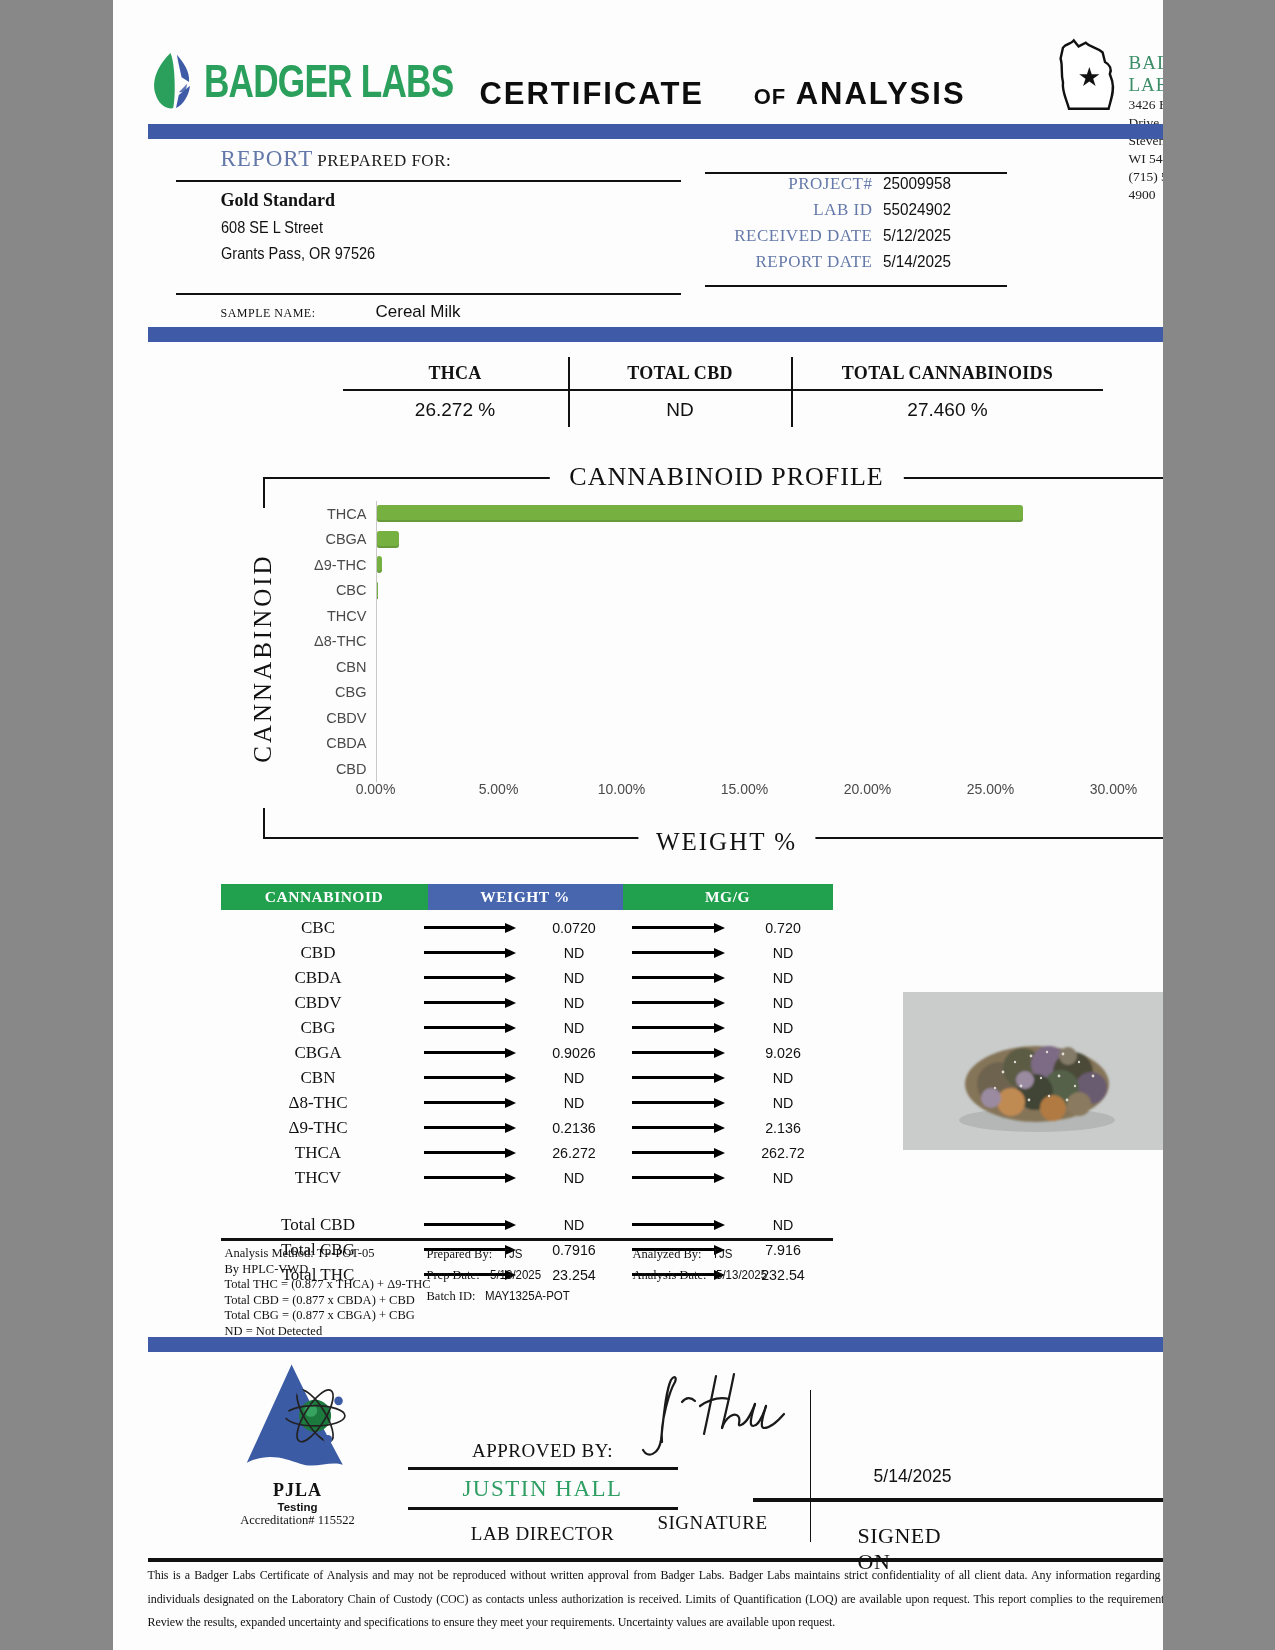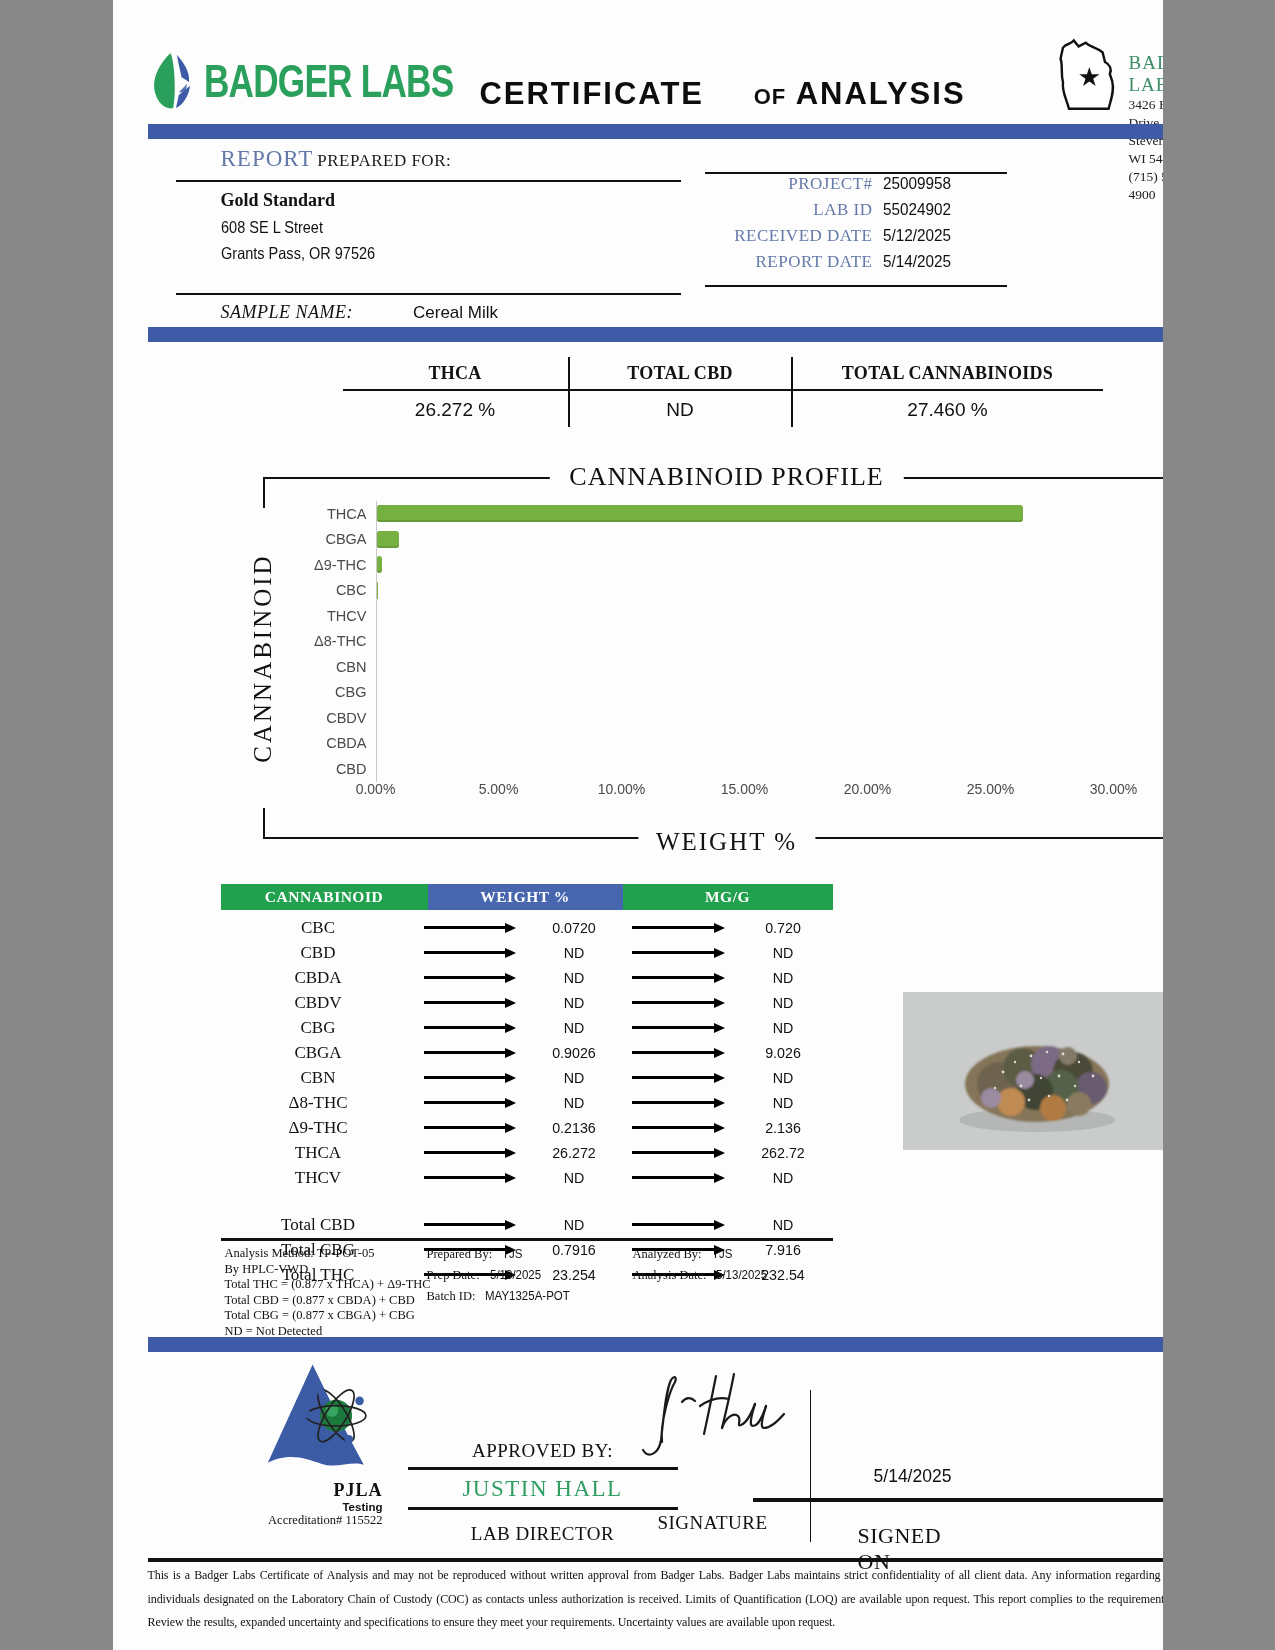--- a/index.html
+++ b/index.html
@@ -33,21 +33,21 @@
   .client-name{font-weight:700;font-size:18px;margin-bottom:3px;}
   .client-addr{font-family:"Liberation Sans",sans-serif;font-size:16.5px;line-height:26px;
                transform:scaleX(.88);transform-origin:left center;white-space:nowrap;}
   .meta-box{position:absolute;left:592px;top:172px;width:302px;height:115px;box-sizing:border-box;
             border-top:2.5px solid #111;border-bottom:2.5px solid #111;}
   .meta-row{display:flex;align-items:baseline;height:26px;}
   .meta-label{width:168px;text-align:right;color:#6479a9;font-size:17px;letter-spacing:.5px;}
   .meta-value{margin-left:10px;font-family:"Liberation Sans",sans-serif;font-size:17px;
               transform:scaleX(.9);transform-origin:left center;white-space:nowrap;}
   .sample-row{position:absolute;left:108px;top:302px;display:flex;align-items:baseline;}
-  .sample-label{font-size:18px;letter-spacing:.5px;font-style:italic;}
+  .sample-label{font-size:12px;letter-spacing:.5px;}
   .sample-value{margin-left:60px;font-family:"Liberation Sans",sans-serif;font-size:17px;}
 
   
   .summary{position:absolute;left:230px;top:357px;width:760px;display:flex;}
   .sum-cell{box-sizing:border-box;text-align:center;}
   .sum-cell:nth-child(1){width:225px;}
   .sum-cell:nth-child(2){width:225px;border-left:2px solid #111;border-right:2px solid #111;}
   .sum-cell:nth-child(3){width:310px;}
   .sum-label{font-weight:700;font-size:18px;letter-spacing:.3px;height:32px;line-height:32px;
              border-bottom:2px solid #111;}
@@ -95,21 +95,21 @@
   .n-right{position:absolute;left:408px;top:1px;}
   .n-row{display:flex;margin-bottom:6px;}
   .n-lbl{font-size:12.5px;text-align:right;}
   .n-val{font-family:"Liberation Sans",sans-serif;font-size:12.5px;margin-left:10px;
          transform:scaleX(.92);transform-origin:left center;white-space:nowrap;}
 
   
   .photo{position:absolute;left:790px;top:992px;width:268px;height:158px;}
 
   
-  .pjla{position:absolute;left:100px;top:1360px;width:170px;text-align:right;}
+  .pjla{position:absolute;left:100px;top:1360px;width:170px;text-align:center;}
   .pjla svg{width:128px;height:118px;}
   .pjla-name{font-weight:700;font-size:18px;letter-spacing:1px;margin-top:-2px;}
   .pjla-sub{font-family:"Liberation Sans",sans-serif;font-weight:700;font-size:11.5px;}
   .pjla-accr{font-size:12.5px;}
   .approve{position:absolute;left:295px;top:1440px;width:270px;text-align:center;}
   .ap-label{font-size:19px;letter-spacing:.5px;margin-bottom:5px;}
   .ap-line1{height:2.5px;background:#111;}
   .ap-name{font-size:23px;color:#2f9e63;letter-spacing:1.5px;margin:6px 0 5px;}
   .ap-line2{height:3.5px;background:#111;}
   .ap-role{font-size:19px;letter-spacing:.5px;margin-top:13px;}

